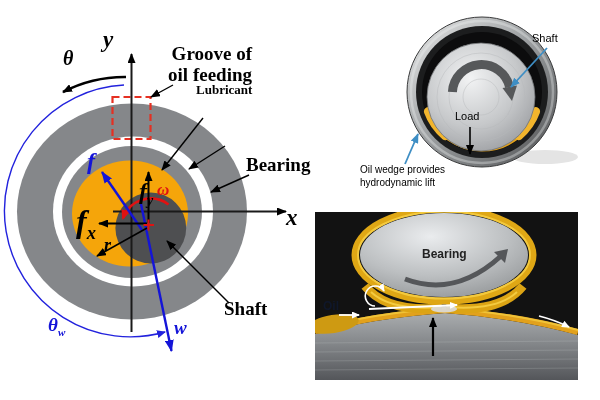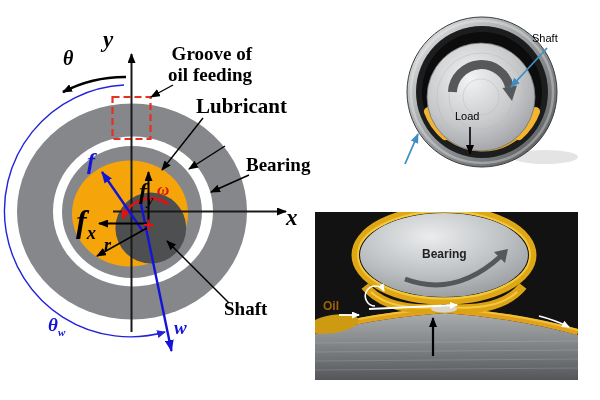--- a/index.html
+++ b/index.html
@@ -9,21 +9,21 @@
   svg{position:absolute;left:0;top:0;overflow:visible;}
 
   
   .lbl{position:absolute;white-space:nowrap;color:#000;line-height:1.05;}
   .serifb{font-family:"Liberation Serif","DejaVu Serif",serif;font-weight:bold;}
   .math{font-family:"Liberation Serif","DejaVu Serif",serif;font-weight:bold;font-style:italic;}
   .math sub{font-size:0.58em;font-style:italic;}
   .blue{color:#1414d8;}
   .red{color:#e01212;}
   .sans{font-family:"Liberation Sans","DejaVu Sans",sans-serif;}
-  .white{color:#a16207;}
+  .white{color:#0f172a;}
   .ctr{text-align:right;}
 </style>
 </head>
 <body>
 
 <div class="page">
 
   <div class="panel" style="left:0;top:0;width:320px;height:400px;">
     <svg width="320" height="400" viewBox="0 0 320 400">
       <defs>
@@ -84,21 +84,21 @@
     <div class="lbl math blue" style="left:87px;top:149px;font-size:24px;">f</div>
     <div class="lbl math" style="left:139px;top:142px;font-size:24px;margin-top:37px;"><span>f</span><sub>y</sub></div>
     <div class="lbl math" style="left:76px;top:205px;font-size:32px;"><span>f</span><sub>x</sub></div>
     <div class="lbl math" style="left:104px;top:236px;font-size:18px;">r</div>
     <div class="lbl math blue" style="left:174px;top:318px;font-size:19px;">w</div>
 
     <div class="lbl serifb ctr" style="left:160px;top:43px;width:92px;font-size:19px;line-height:21px;white-space:normal;">
       <div>Groove of</div>
       <div>oil feeding</div>
     </div>
-    <div class="lbl serifb" style="left:196px;top:95px;font-size:21px;">Lubricant</div>
+    <div class="lbl serifb" style="left:196px;top:83px;font-size:13px;">Lubricant</div>
     <div class="lbl serifb" style="left:246px;top:155px;font-size:19px;">Bearing</div>
     <div class="lbl serifb" style="left:224px;top:299px;font-size:19px;">Shaft</div>
   </div>
 
   <div class="panel" style="left:340px;top:8px;width:260px;height:196px;">
     <svg width="260" height="196" viewBox="0 0 260 196">
       <defs>
         <linearGradient id="ringGrad" x1="0" y1="0" x2="1" y2="1">
           <stop offset="0" stop-color="#eceded"></stop>
             <stop offset="0.45" stop-color="#9fa2a4"></stop>
@@ -138,20 +138,24 @@
       <polygon points="172,93 177,77.5 162.5,80" fill="#56585a"></polygon>
 
       <line x1="130" y1="119" x2="130" y2="146" stroke="#000" stroke-width="1.6" marker-end="url(#abk2)"></line>
 
       <line x1="207" y1="40" x2="171" y2="79" stroke="#3e8ec4" stroke-width="1.8" marker-end="url(#ateal)"></line>
       <line x1="65" y1="156" x2="78" y2="126" stroke="#3e8ec4" stroke-width="1.8" marker-end="url(#ateal)"></line>
     </svg>
 
     <div class="lbl sans" style="left:192px;top:25px;font-size:11px;">Shaft</div>
     <div class="lbl sans" style="left:115px;top:103px;font-size:11px;">Load</div>
+    <div class="lbl sans" style="left:20px;top:155px;font-size:10px;line-height:13px;white-space:normal;width:120px;">
+      <div>Oil wedge provides</div>
+      <div>hydrodynamic lift</div>
+    </div>
   </div>
 
   <div class="panel" style="left:315px;top:212px;width:263px;height:168px;overflow:hidden;">
     <svg width="263" height="168" viewBox="0 0 263 168">
       <defs>
         <linearGradient id="metalSurf" x1="0" y1="0" x2="0" y2="1">
           <stop offset="0" stop-color="#aaadaf"></stop>
             <stop offset="0.45" stop-color="#84878a"></stop>
             <stop offset="1" stop-color="#54565a"></stop>
         </linearGradient>

